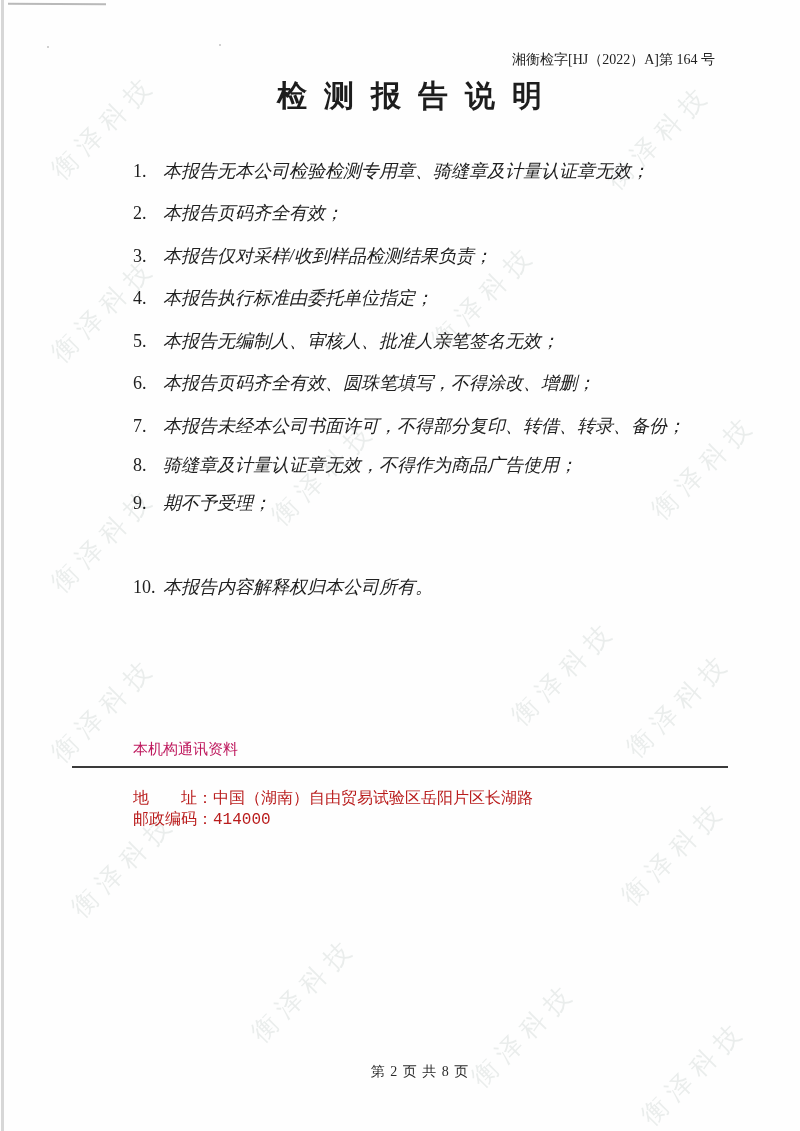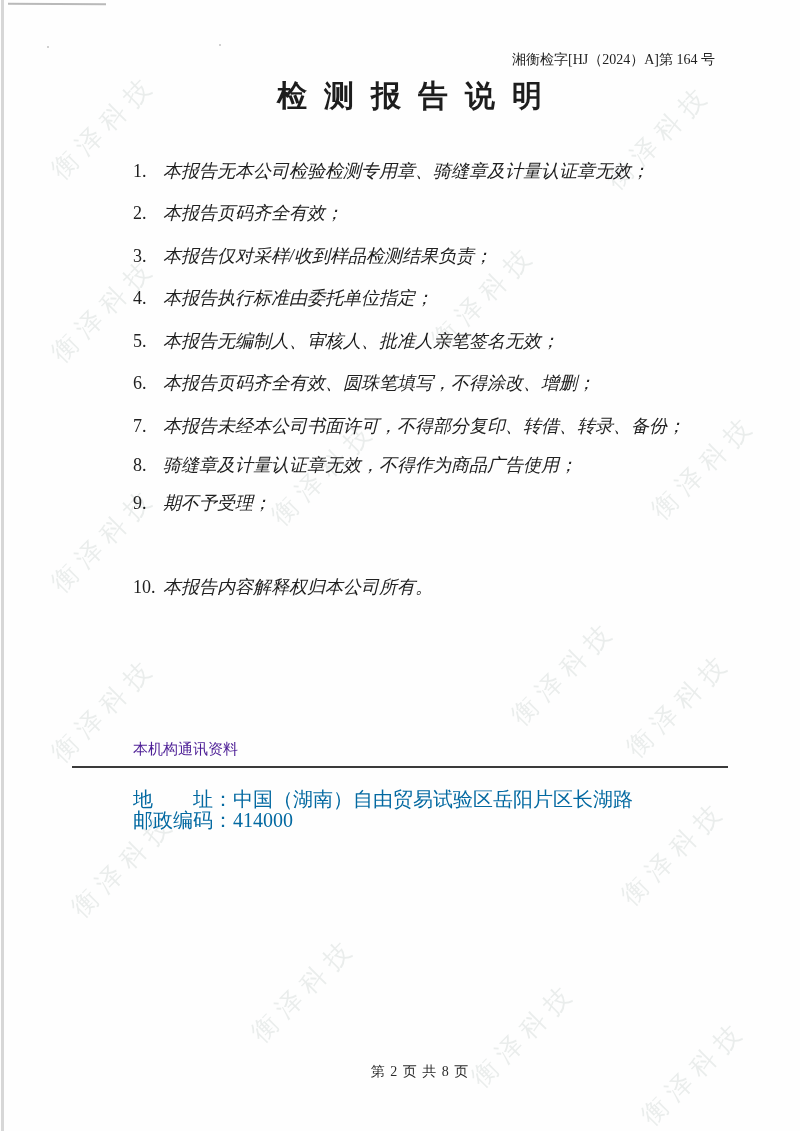--- a/index.html
+++ b/index.html
@@ -31,23 +31,23 @@
     text-align:center;font-size:30px;font-weight:600;
     letter-spacing:17px;white-space:nowrap;color:#1d1d1d;
   }
   
   .item{position:absolute;left:133px;width:630px;display:flex;font-size:18px;line-height:20px;white-space:nowrap;color:#202020;}
   .item .num{width:30px;flex-shrink:0;}
   .item .text{flex:1;font-style:italic;}
   .item-9{align-items:center;}
   .item-9 .text div{line-height:44px;white-space:nowrap;}
   
-  .contact-label{position:absolute;left:133px;top:740px;font-size:15px;color:#4c1d95;}
+  .contact-label{position:absolute;left:133px;top:740px;font-size:15px;color:#be185d;}
   .contact-rule{position:absolute;left:72px;top:766px;width:656px;height:0;border-top:2px solid #3a3a3a;}
-  .contact-rows{position:absolute;left:133px;top:789px;font-size:20px;line-height:21px;color:#0369a1;}
+  .contact-rows{position:absolute;left:133px;top:789px;font-size:16px;line-height:21px;color:#b91c1c;font-family:Liberation Mono, monospace;}
   .contact-rows .row{white-space:nowrap;}
   
   .page-number{position:absolute;top:1063px;left:40px;width:760px;text-align:center;font-size:14px;letter-spacing:1px;color:#2a2a2a;}
 </style>
 </head>
 <body>
 
 <div class="page">
 
   <div class="edge-left"></div>
@@ -64,21 +64,21 @@
   <span class="wm" style="left:36px;top:522px">衡泽科技</span>
   <span class="wm" style="left:496px;top:655px">衡泽科技</span>
   <span class="wm" style="left:36px;top:692px">衡泽科技</span>
   <span class="wm" style="left:611px;top:687px">衡泽科技</span>
   <span class="wm" style="left:56px;top:847px">衡泽科技</span>
   <span class="wm" style="left:606px;top:835px">衡泽科技</span>
   <span class="wm" style="left:236px;top:972px">衡泽科技</span>
   <span class="wm" style="left:456px;top:1017px">衡泽科技</span>
   <span class="wm" style="left:626px;top:1055px">衡泽科技</span>
 
-  <div class="doc-number">湘衡检字[HJ（2024）A]第 164 号</div>
+  <div class="doc-number">湘衡检字[HJ（2022）A]第 164 号</div>
 
   <div class="page-title">检测报告说明</div>
 
   <div class="item" style="top:161px">
     <span class="num">1.</span>
     <span class="text">本报告无本公司检验检测专用章、骑缝章及计量认证章无效；</span>
   </div>
   <div class="item" style="top:203px">
     <span class="num">2.</span>
     <span class="text">本报告页码齐全有效；</span>

